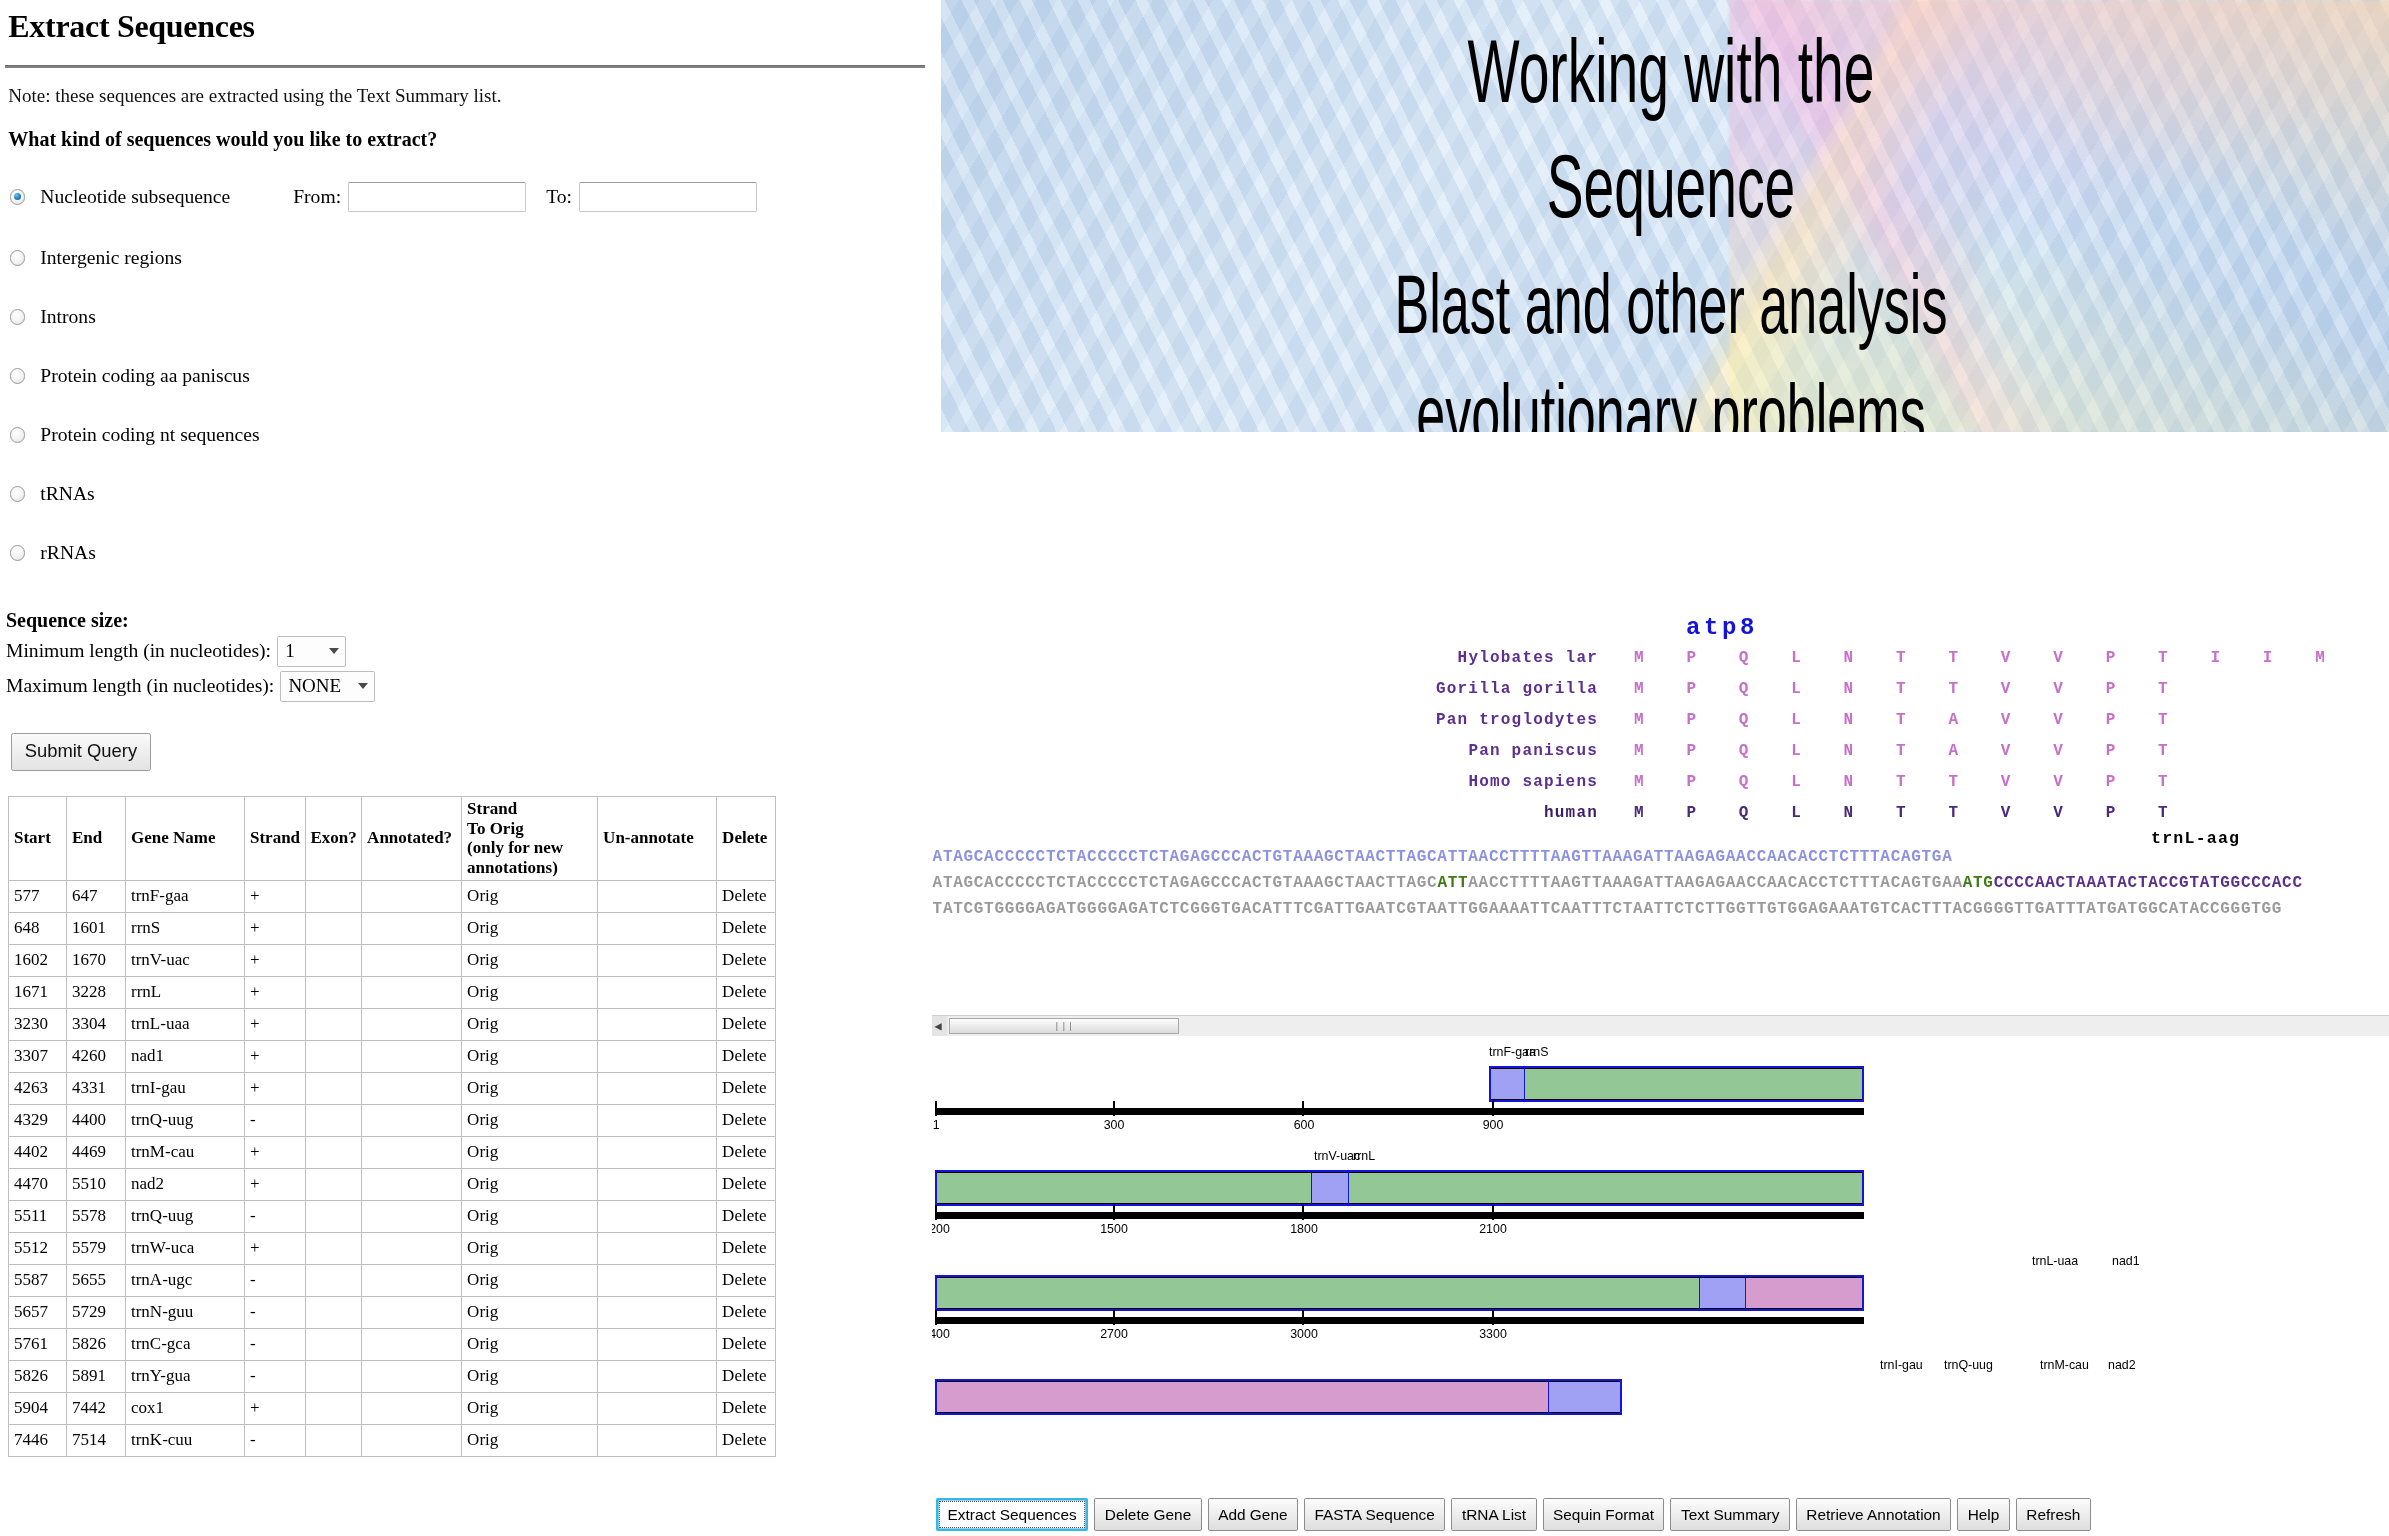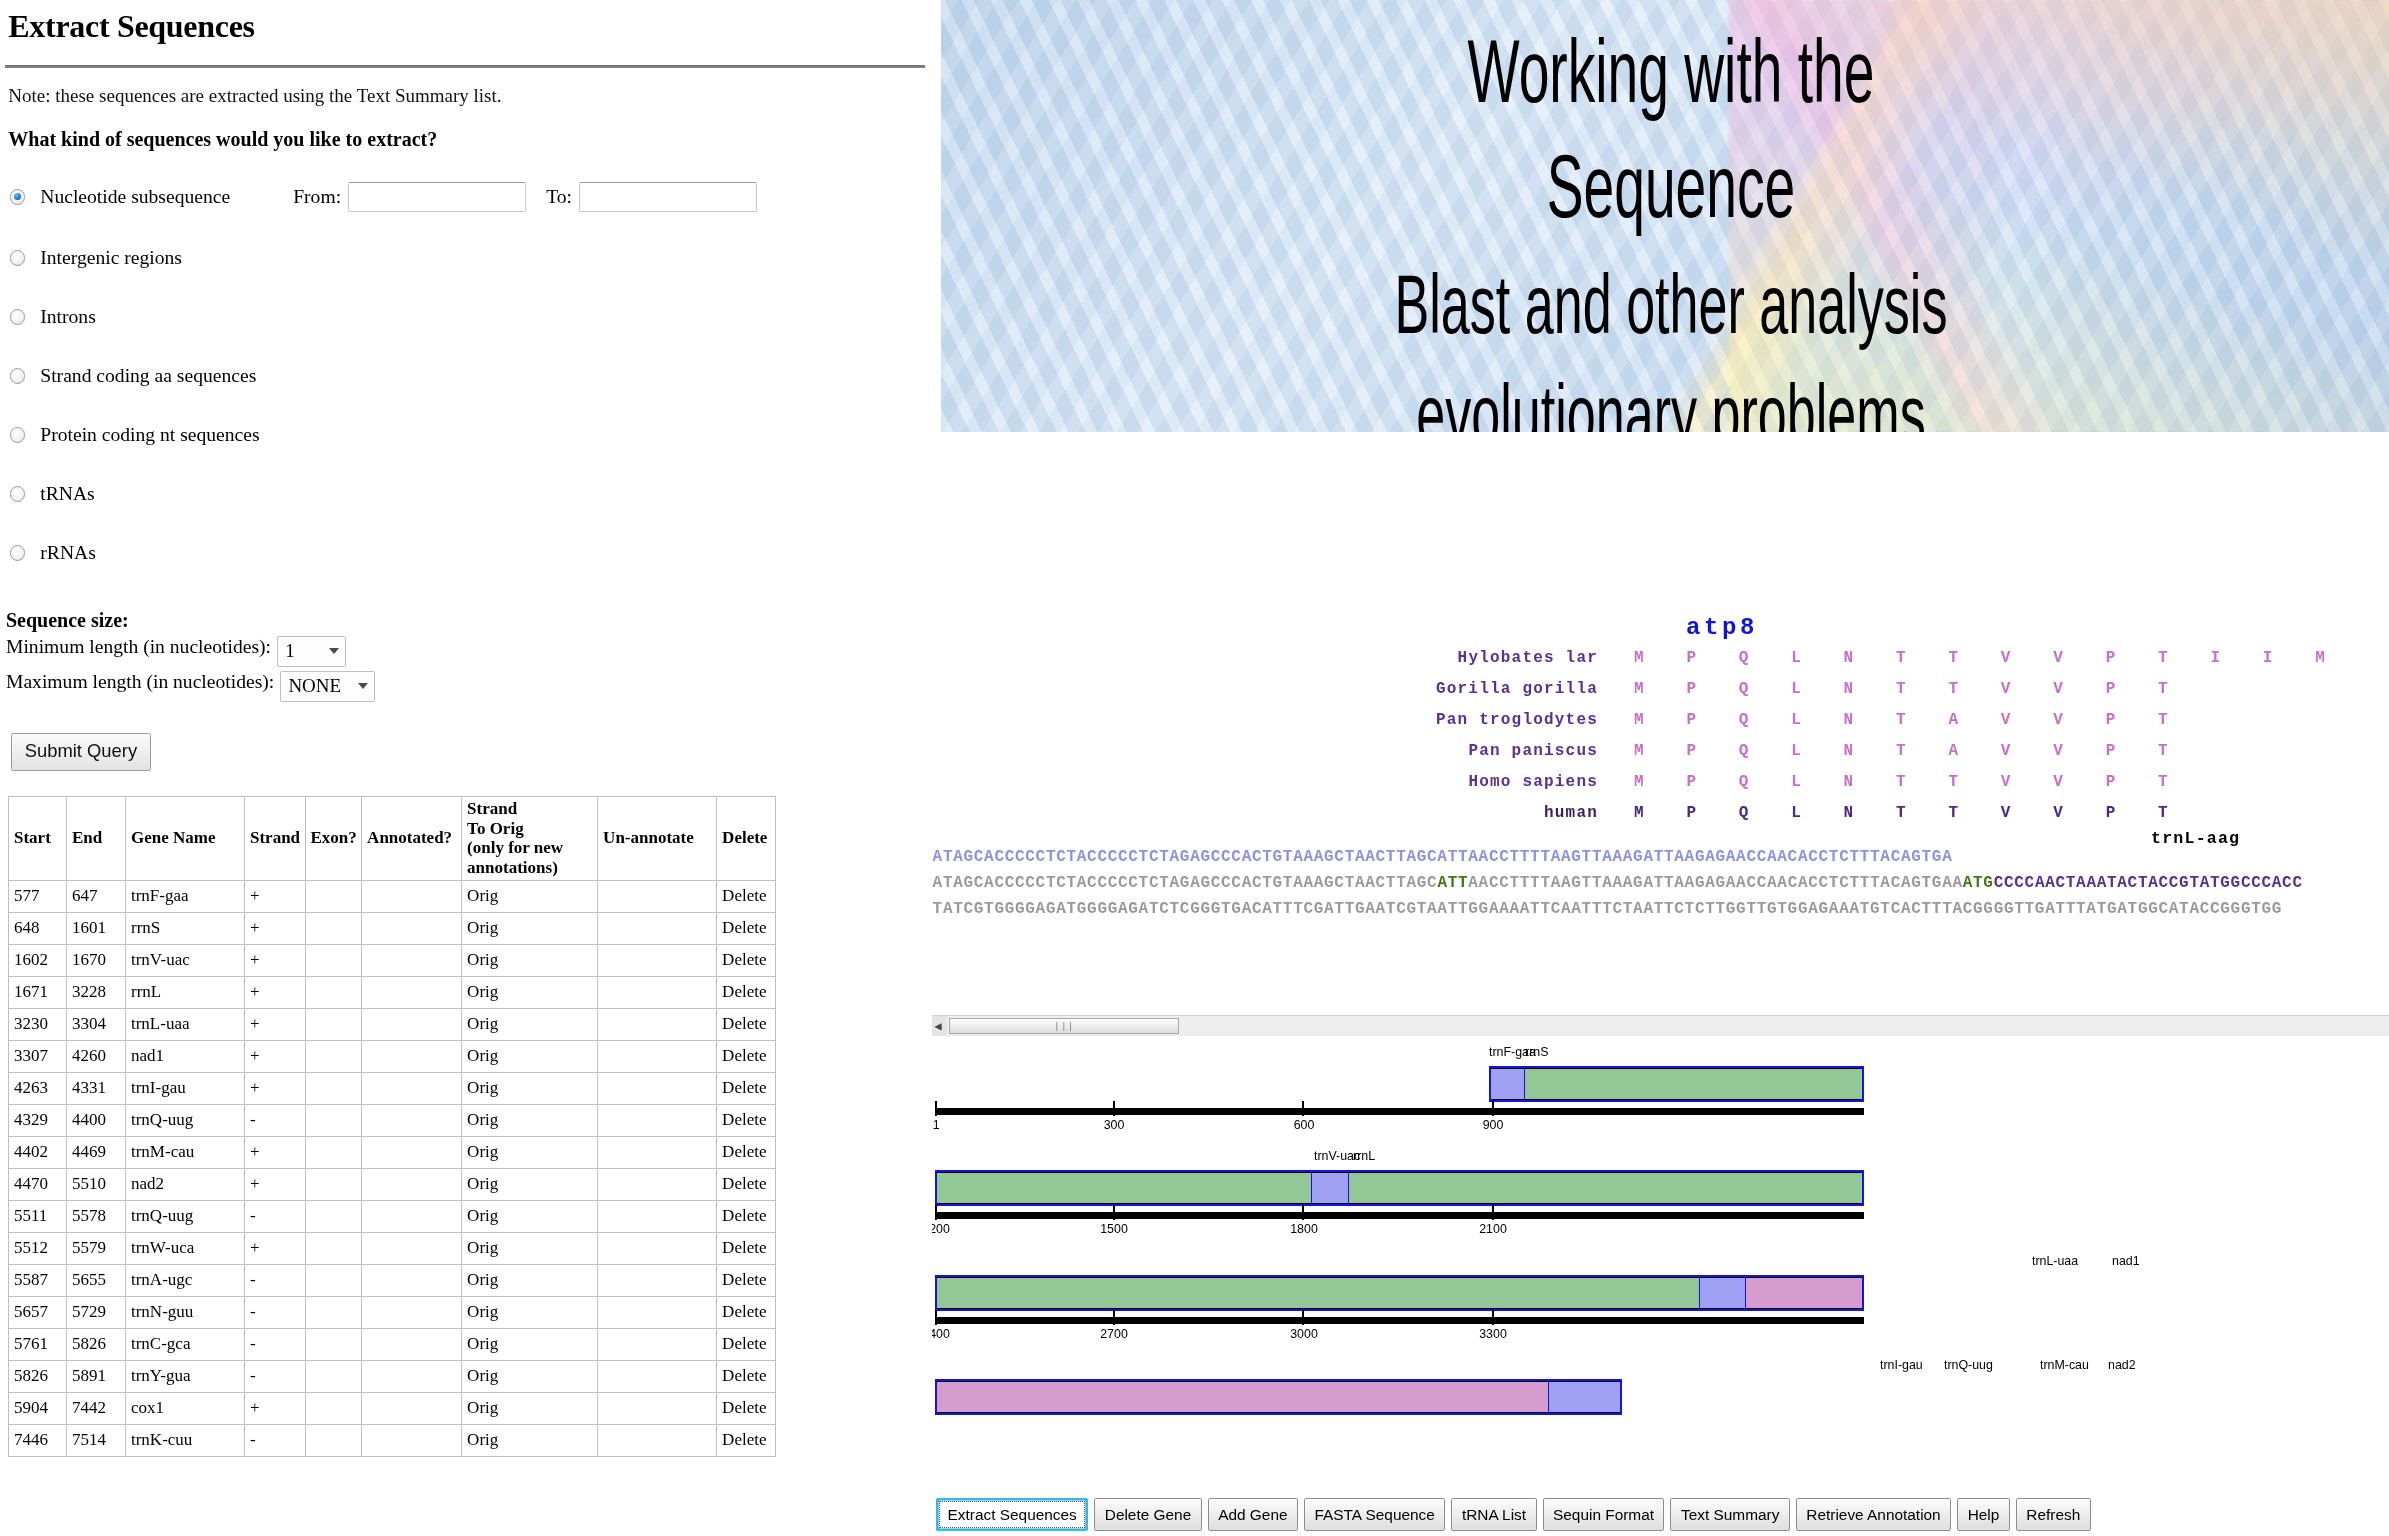--- a/index.html
+++ b/index.html
@@ -53,21 +53,21 @@
   .txtfield {
     width:178px; height:30px; background:#fff;
     border:0.6px solid #c8c8c8; border-top:1.8px solid #9a9a9a;
     border-radius:1.8px;
   }
   .txtfield.to { width:178px; margin-left:0; }
   .spacer-24 { width:20px; }
 
   #seqsize-block { margin-top:27px; padding-left:6px; }
   .seqsize-title { font-size:20px; font-weight:bold; color:#000; }
-  .seqsize-row { display:flex; margin-top:3.6px; }
+  .seqsize-row { display:flex; align-items:center; margin-top:3.6px; }
   .seqsize-row .lbl { font-size:19.6px; color:#000; }
   .select {
     margin-left:6px; height:31px; min-width:69px;
     background:#fdfdfd; border:0.6px solid #bdbdbd; border-radius:1.8px;
     display:flex; align-items:center; justify-content:space-between;
     padding:0 6px 0 7.1px; font-size:19px; color:#000;
   }
   .select.wide { min-width:95px; }
   .caret { width:0;height:0;border-left:5.3px solid transparent;
            border-right:5.3px solid transparent;border-top:6.5px solid #4a4a4a;
@@ -405,21 +405,21 @@
       <div class="radio-row">
         <span class="radio"></span>
         <span class="radio-label">Intergenic regions</span>
       </div>
       <div class="radio-row">
         <span class="radio"></span>
         <span class="radio-label">Introns</span>
       </div>
       <div class="radio-row">
         <span class="radio"></span>
-        <span class="radio-label">Strand coding aa sequences</span>
+        <span class="radio-label">Protein coding aa paniscus</span>
       </div>
       <div class="radio-row">
         <span class="radio"></span>
         <span class="radio-label">Protein coding nt sequences</span>
       </div>
       <div class="radio-row">
         <span class="radio"></span>
         <span class="radio-label">tRNAs</span>
       </div>
       <div class="radio-row">

